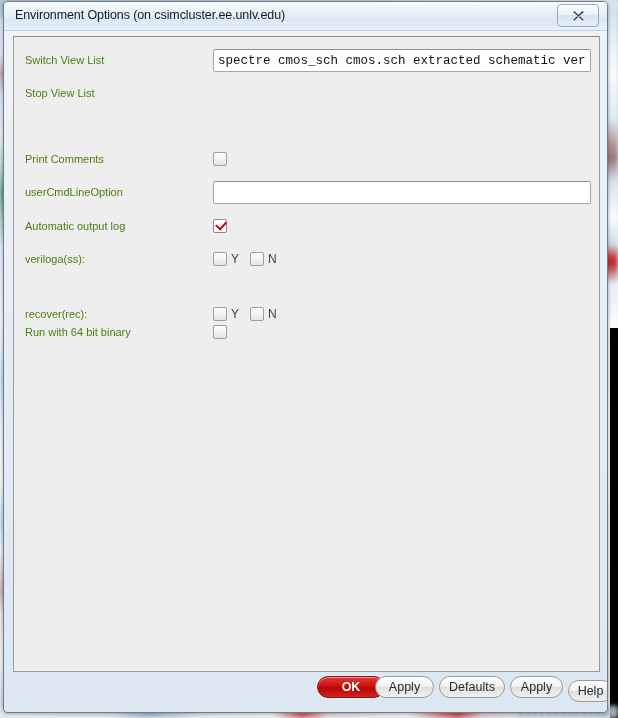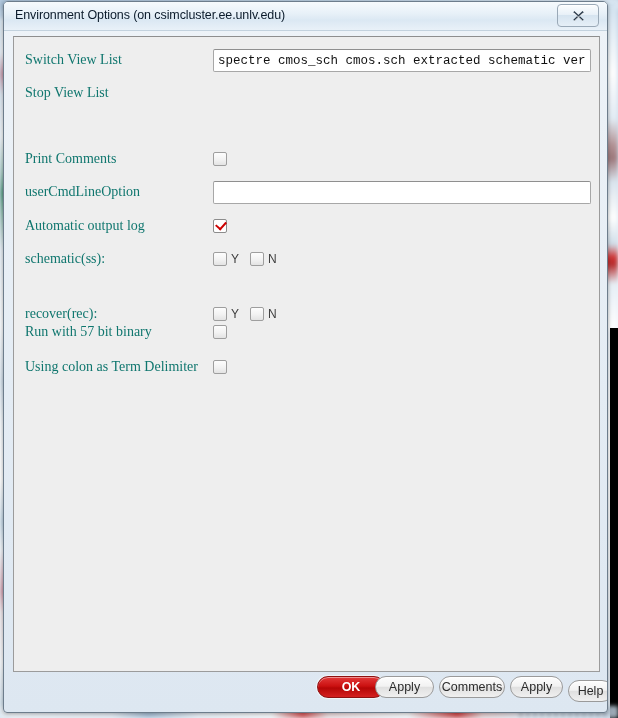--- a/index.html
+++ b/index.html
@@ -138,25 +138,24 @@
   .row {
     position: absolute;
     left: 0;
     width: 100%;
     height: 22px;
   }
   .row-label {
     position: absolute;
     left: 11px;
     top: 0;
-    font-size: 14px;
-    color: #0f766e;
+    font-size: 11px;
+    color: #4d7c0f;
     line-height: 22px;
     white-space: nowrap;
-    font-family: Liberation Serif, serif;
   }
 
   
   .text-input {
     position: absolute;
     box-sizing: border-box;
     height: 23px;
     background: #ffffff;
     border: 1px solid #a7a7a7;
     border-top-color: #8f8f8f;
@@ -295,48 +294,44 @@
       <div class="row-label">userCmdLineOption</div>
       <input class="text-input" style="left: 199px; top: 0px; width: 378px;" type="text" value="">
     </div>
 
     <div class="row" style="top:178px">
       <div class="row-label">Automatic output log</div>
       <div class="cbox checked" style="left:199px; top:4px;"></div>
     </div>
 
     <div class="row" style="top:211px">
-      <div class="row-label">schematic(ss):</div>
+      <div class="row-label">veriloga(ss):</div>
       <div class="cbox" style="left:199px; top:4px;"></div>
       <div class="yn-label" style="left:217px; top:4px;">Y</div>
       <div class="cbox" style="left:236px; top:4px;"></div>
       <div class="yn-label" style="left:254px; top:4px;">N</div>
     </div>
 
     <div class="row" style="top:266px">
       <div class="row-label">recover(rec):</div>
       <div class="cbox" style="left:199px; top:4px;"></div>
       <div class="yn-label" style="left:217px; top:4px;">Y</div>
       <div class="cbox" style="left:236px; top:4px;"></div>
       <div class="yn-label" style="left:254px; top:4px;">N</div>
     </div>
 
     <div class="row" style="top:284px">
-      <div class="row-label">Run with 57 bit binary</div>
+      <div class="row-label">Run with 64 bit binary</div>
       <div class="cbox" style="left:199px; top:4px;"></div>
     </div>
 
-    <div class="row" style="top:319px">
-      <div class="row-label">Using colon as Term Delimiter</div>
-      <div class="cbox" style="left:199px; top:4px;"></div>
-    </div>
 
   </div>
 
   <div id="buttonbar">
     <div class="btn primary" style="left:313px; top:4px; width:68px;">OK</div>
     <div class="btn" style="left:371px; top:4px; width:59px;">Apply</div>
-    <div class="btn" style="left:435px; top:4px; width:66px;">Comments</div>
+    <div class="btn" style="left:435px; top:4px; width:66px;">Defaults</div>
     <div class="btn" style="left:506px; top:4px; width:53px;">Apply</div>
     <div class="btn" style="left:564px; top:8px; width:45px;">Help</div>
   </div>
 
 </div>
 
 </body></html>

